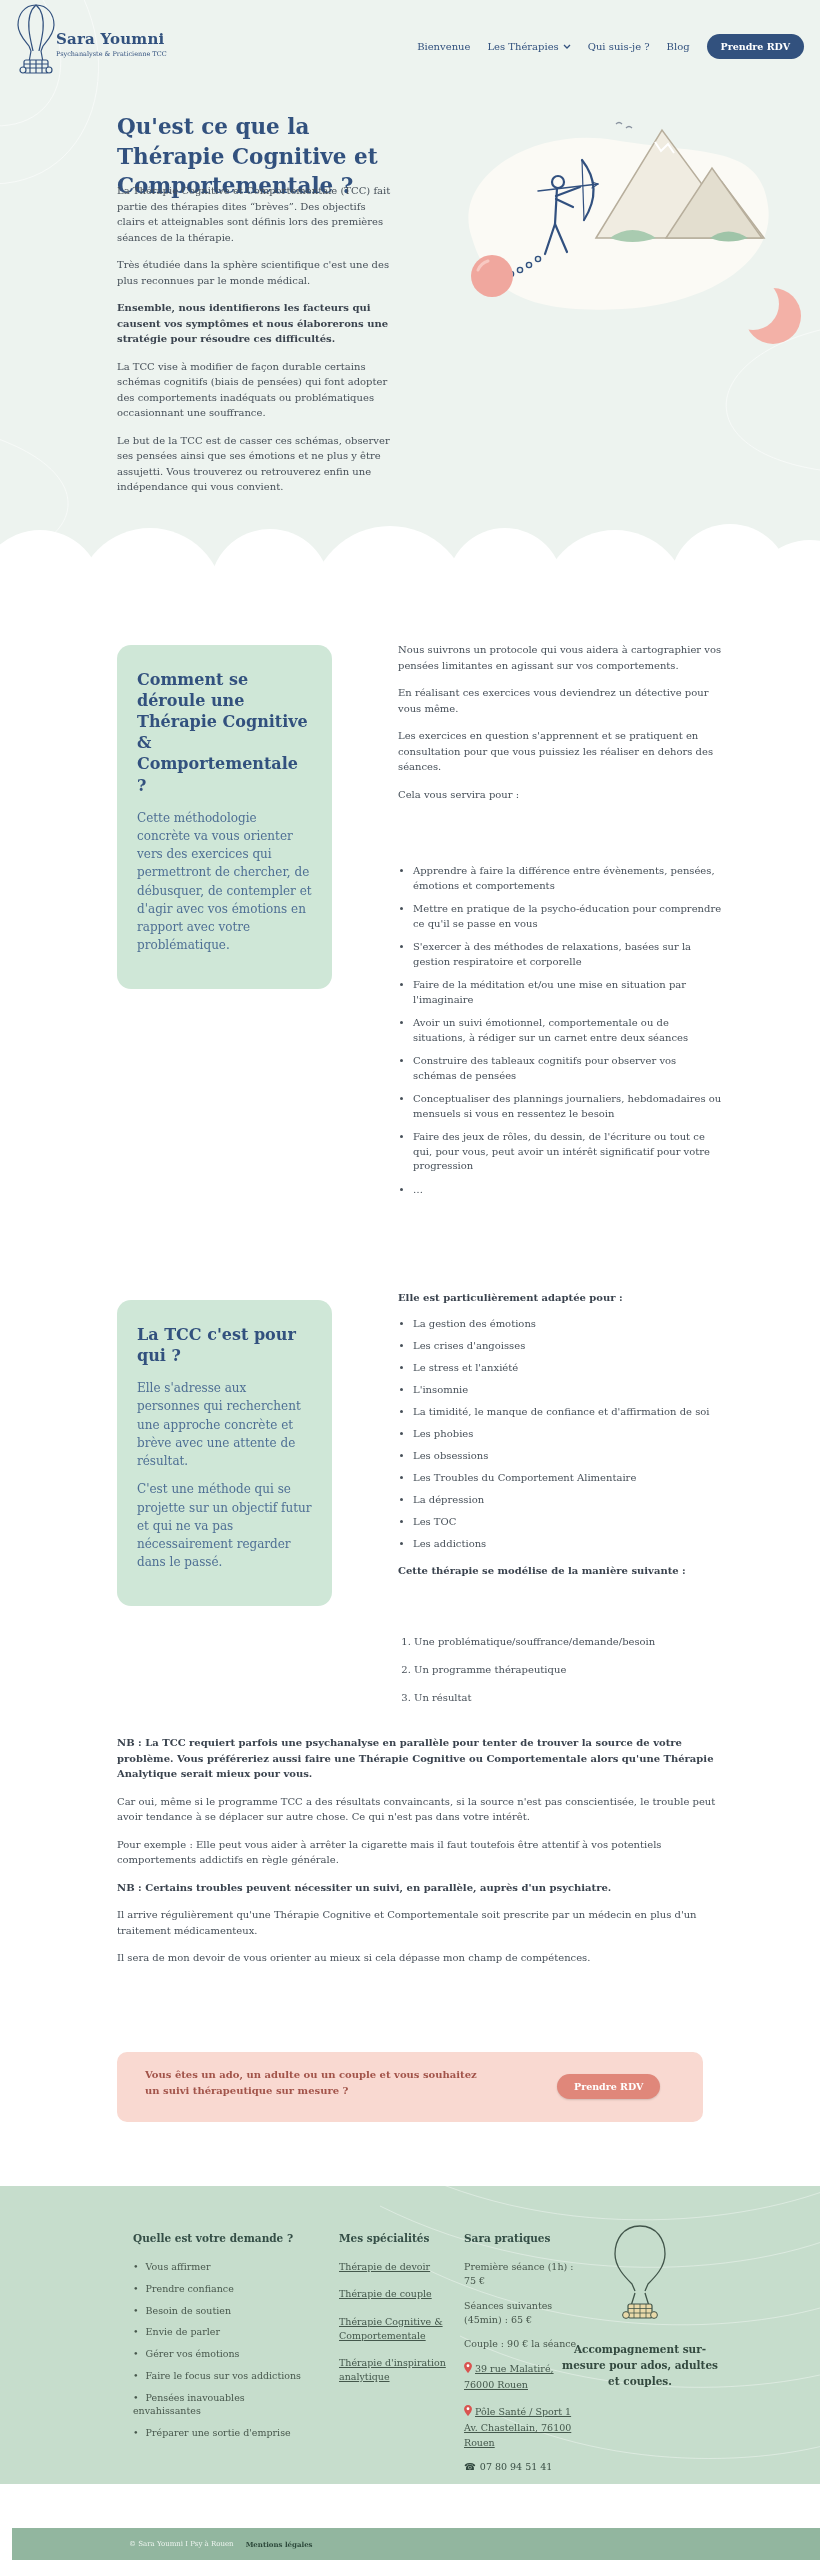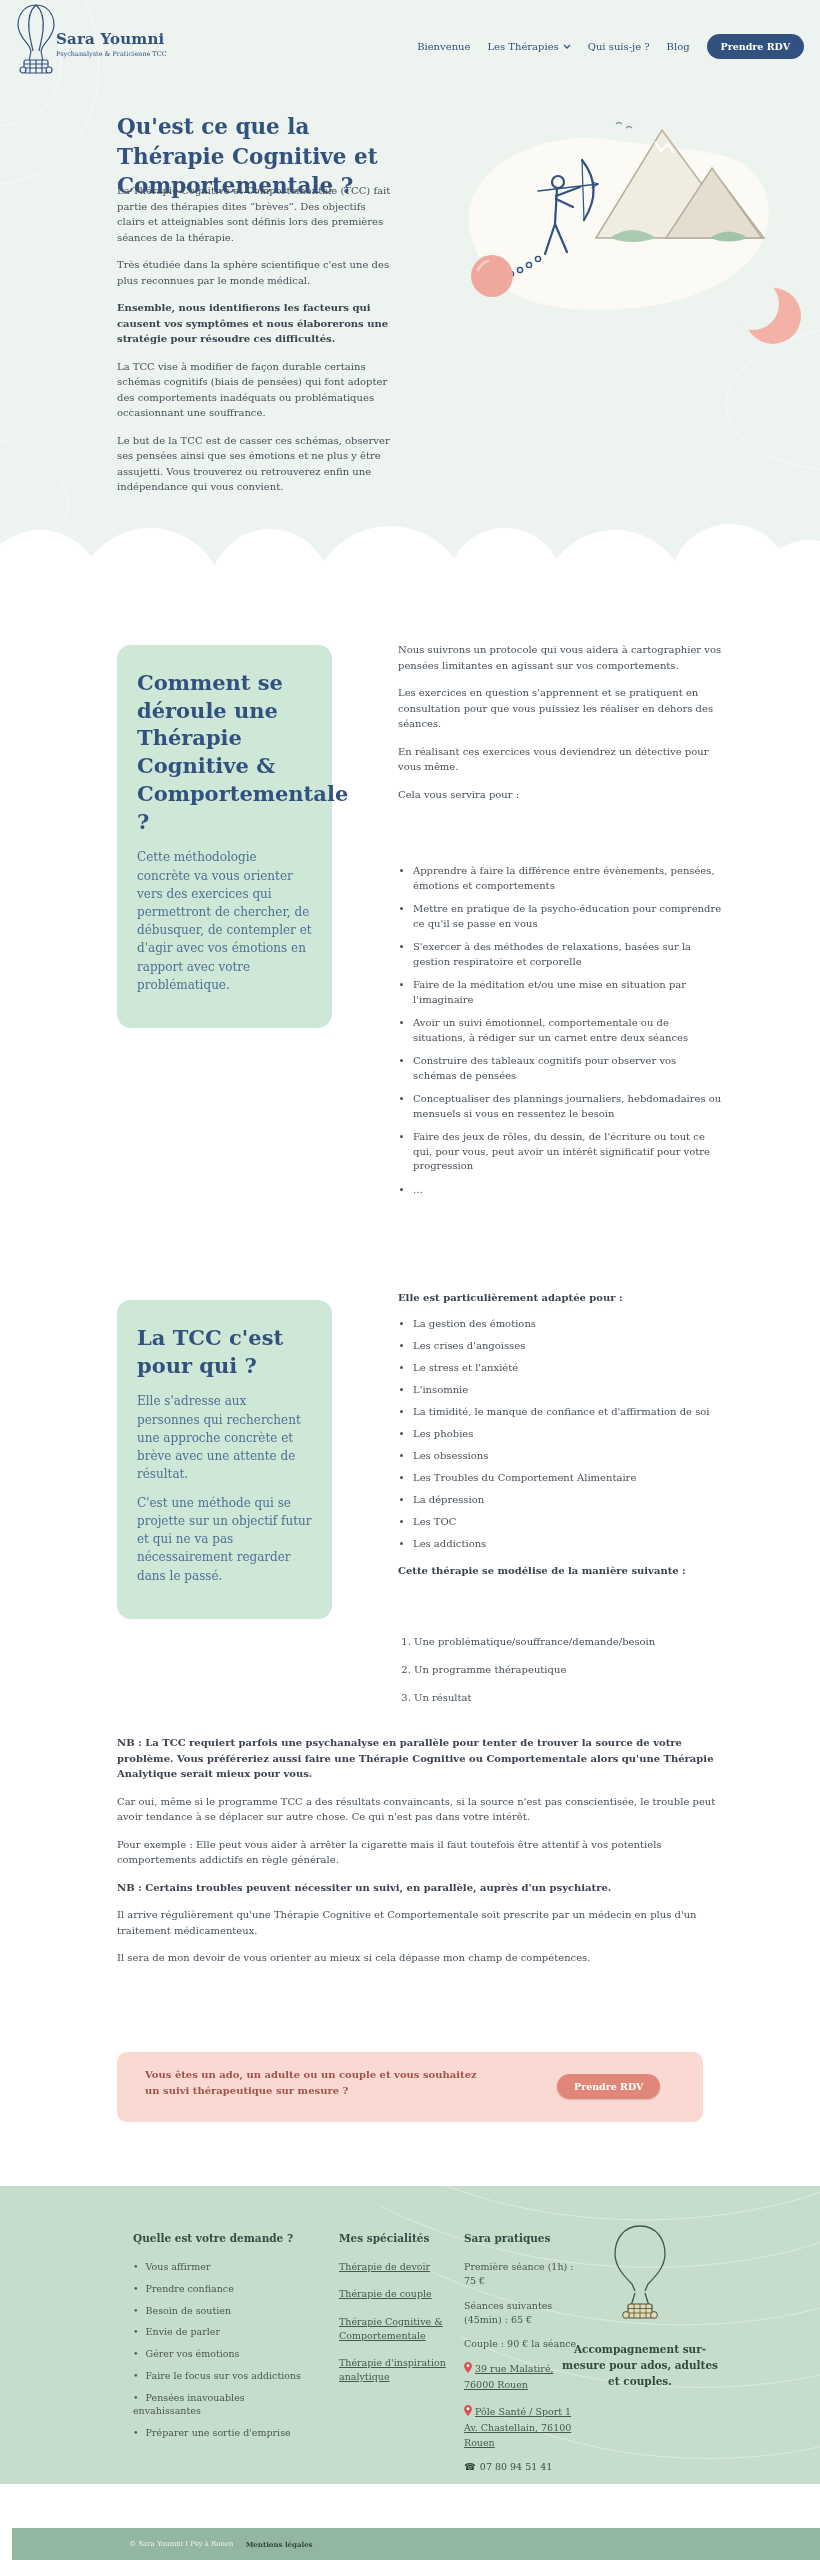--- a/index.html
+++ b/index.html
@@ -36,21 +36,21 @@
   .pink-blob{position:absolute;left:735px;top:282px;width:70px;height:70px;}
   
   .clouds{position:absolute;left:0;top:474px;width:820px;height:118px;}
   
   .card{
     position:absolute;left:117px;width:215px;box-sizing:border-box;
     background:#cfe7d7;border-radius:14px;padding:24px 20px;
   }
   .card1{top:645px;min-height:253px;}
   .card2{top:1300px;min-height:215px;}
-  .card-title{font-size:21px;line-height:1.32;font-weight:bold;color:#32517e;margin:0 0 13px 0;}
+  .card-title{font-size:16px;line-height:1.32;font-weight:bold;color:#32517e;margin:0 0 13px 0;}
   .card-p{font-size:12px;line-height:1.52;color:#4e6f94;margin:0 0 10px 0;}
   .col-right{position:absolute;left:398px;width:325px;}
   .col1{top:642px;}
   .col2{top:1292px;}
   .gap-large{margin-bottom:62px;}
   ul.bullets{margin:0;padding:0 0 0 15px;}
   ul.bullets li{font-size:10px;line-height:1.45;margin-bottom:9px;}
   ul.tight li{margin-bottom:7.5px;}
   .mini-h{font-size:10px;font-weight:bold;color:#3a434e;margin:0 0 14px 0;}
   ol.steps{margin:58px 0 0 0;padding:0 0 0 16px;}
@@ -218,22 +218,22 @@
   </svg>
 </div>
 
 <div class="card card1">
   <div class="card-title">Comment se déroule une Thérapie Cognitive &amp; Comportementale ?</div>
   <p class="card-p">Cette méthodologie concrète va vous orienter vers des exercices qui permettront de chercher, de débusquer, de contempler et d'agir avec vos émotions en rapport avec votre problématique.</p>
 </div>
 
 <div class="col-right col1">
   <p class="body-p">Nous suivrons un protocole qui vous aidera à cartographier vos pensées limitantes en agissant sur vos comportements.</p>
+  <p class="body-p">En réalisant ces exercices vous deviendrez un détective pour vous même.</p>
   <p class="body-p">Les exercices en question s'apprennent et se pratiquent en consultation pour que vous puissiez les réaliser en dehors des séances.</p>
-  <p class="body-p">En réalisant ces exercices vous deviendrez un détective pour vous même.</p>
   <p class="body-p gap-large">Cela vous servira pour :</p>
   <ul class="bullets">
     <li>Apprendre à faire la différence entre évènements, pensées, émotions et comportements</li>
     <li>Mettre en pratique de la psycho-éducation pour comprendre ce qu'il se passe en vous</li>
     <li>S'exercer à des méthodes de relaxations, basées sur la gestion respiratoire et corporelle</li>
     <li>Faire de la méditation et/ou une mise en situation par l'imaginaire</li>
     <li>Avoir un suivi émotionnel, comportementale ou de situations, à rédiger sur un carnet entre deux séances</li>
     <li>Construire des tableaux cognitifs pour observer vos schémas de pensées</li>
     <li>Conceptualiser des plannings journaliers, hebdomadaires ou mensuels si vous en ressentez le besoin</li>
     <li>Faire des jeux de rôles, du dessin, de l'écriture ou tout ce qui, pour vous, peut avoir un intérêt significatif pour votre progression</li>

